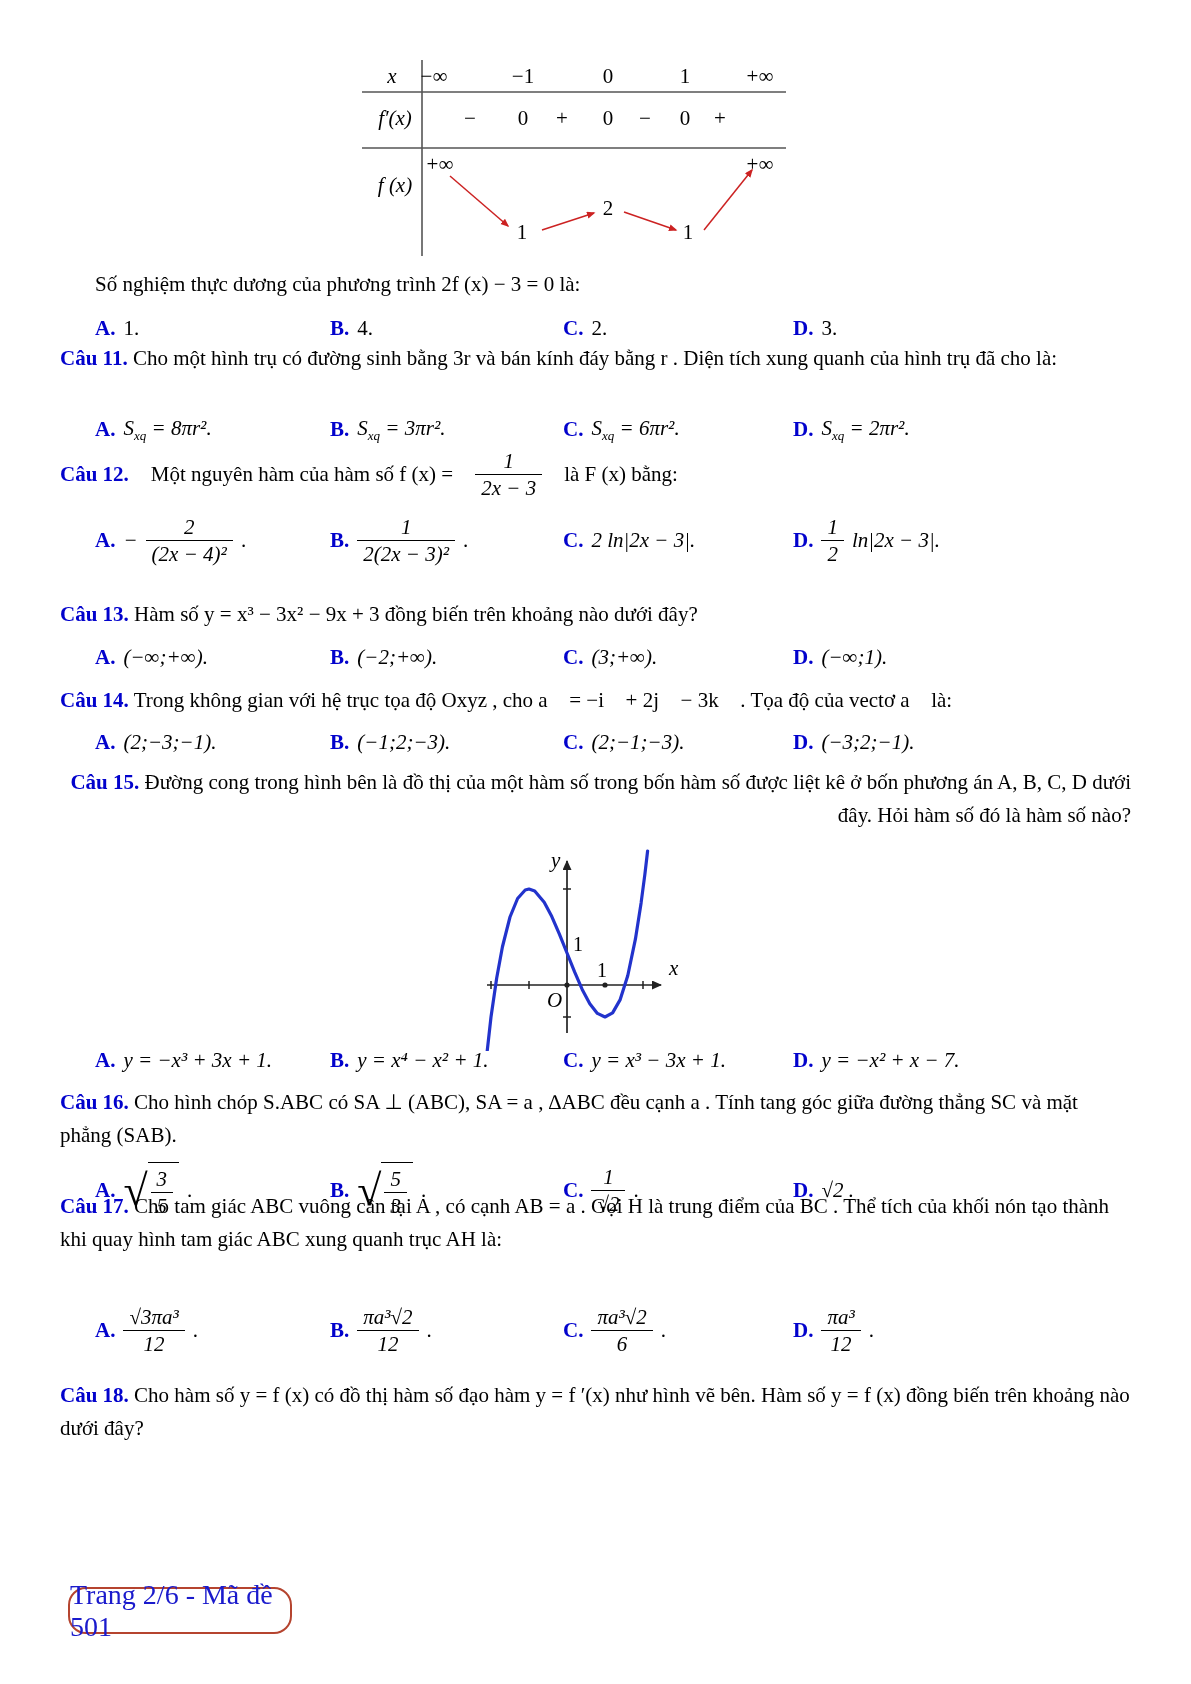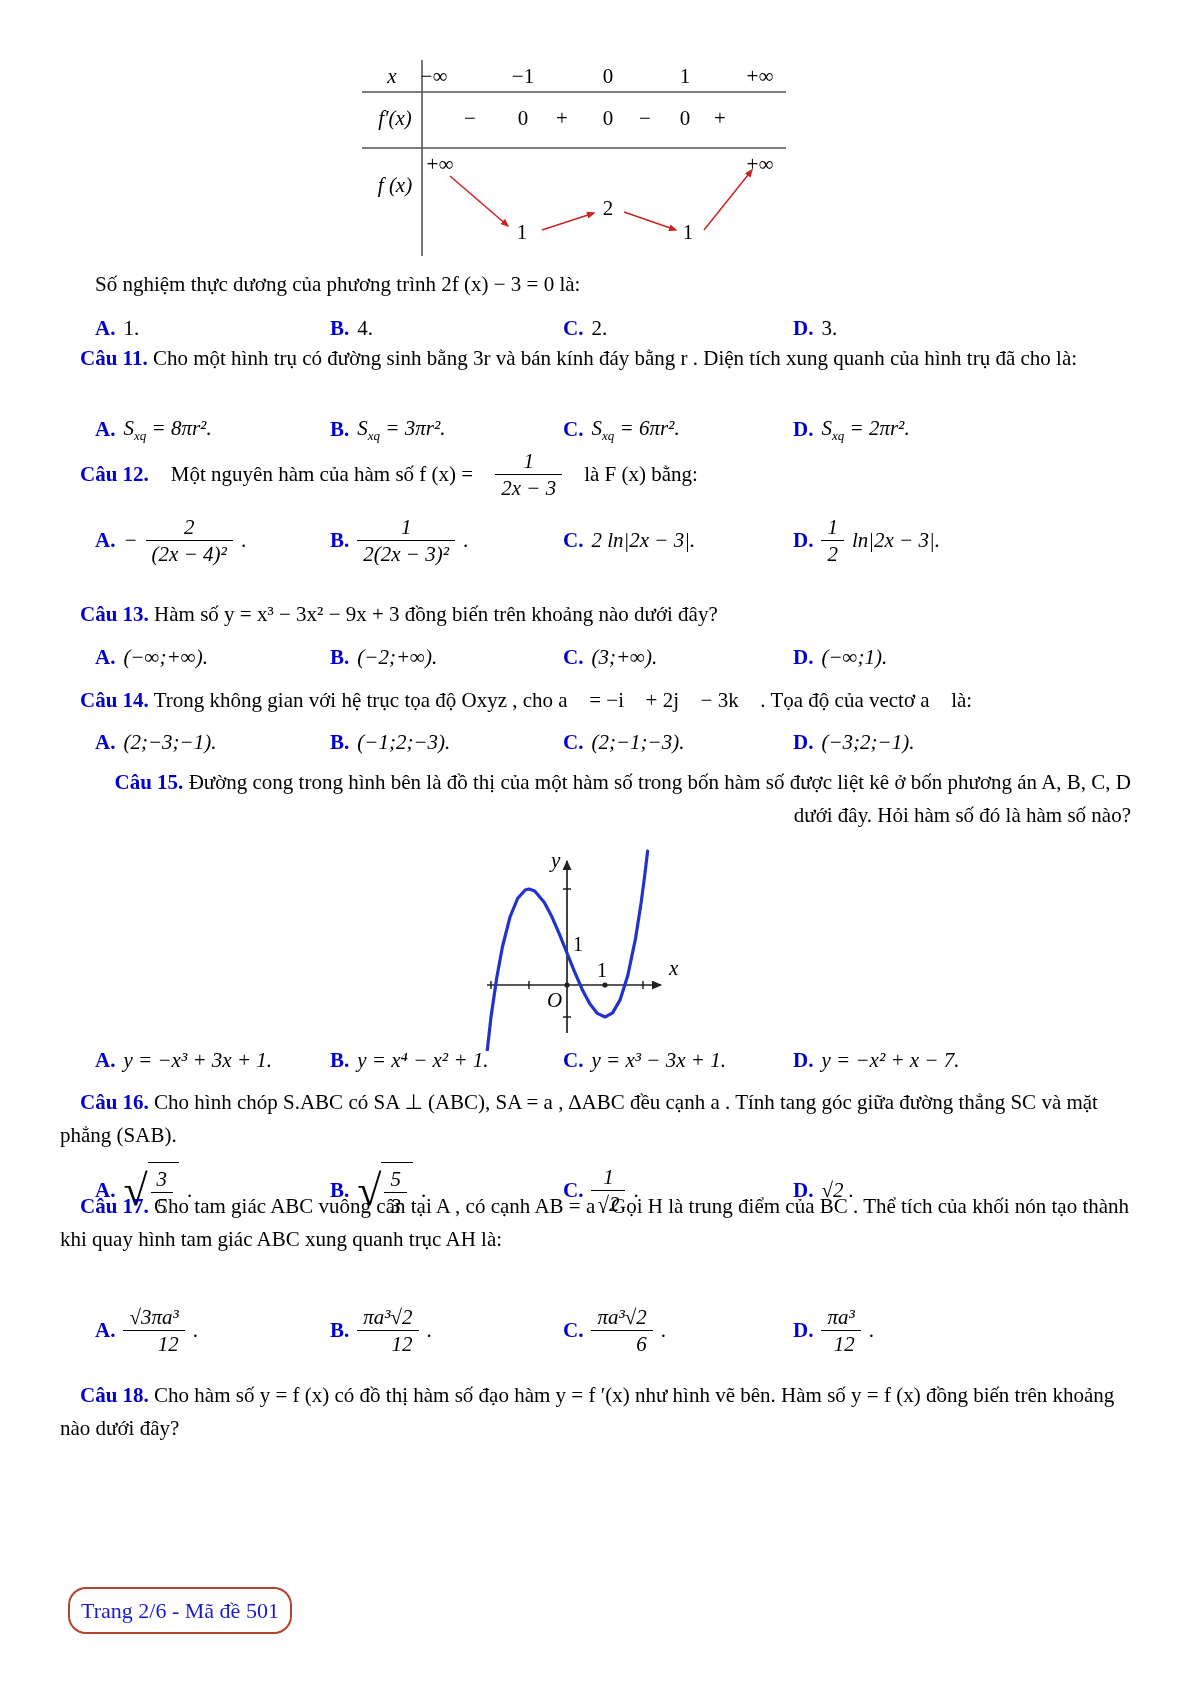--- a/index.html
+++ b/index.html
@@ -3,45 +3,45 @@
 <meta charset="utf-8">
 <style>
   *{margin:0;padding:0;box-sizing:border-box;}
   html,body{background:#ffffff;}
   body{
     width:1191px;height:1684px;position:relative;overflow:hidden;
     font-family:"Liberation Serif",serif;font-size:21px;color:#000;
   }
   .block{position:absolute;left:60px;width:1071px;line-height:1.55;}
   .indent{padding-left:35px;}
-  .qnum{color:#0202cc;font-weight:bold;margin-left:20px;}
+  .qnum{color:#0202cc;font-weight:bold;}
   .m{font-style:italic;}
   .optgrid{display:grid;grid-template-columns:235px 233px 230px auto;padding-left:35px;align-items:center;}
   .opt{display:flex;align-items:center;gap:8px;white-space:nowrap;}
   .letter{color:#0202cc;font-weight:bold;font-style:normal;}
   .frac{display:inline-flex;flex-direction:column;text-align:center;vertical-align:middle;line-height:1.25;font-style:italic;}
   .frac .fnum{border-bottom:1.5px solid #000;padding:0 6px;}
-  .frac .fden{padding:0 6px;text-align:right;}
+  .frac .fden{padding:0 6px;}
   .sqrt{display:inline-flex;align-items:center;font-style:italic;}
   .sqrt .rad{font-style:normal;font-size:44px;line-height:0.85;font-weight:200;}
   .sqrt .sbody{border-top:1.6px solid #000;padding:3px 6px 0 3px;}
   .flexstem{display:flex;align-items:center;gap:22px;flex-wrap:nowrap;}
   sub{font-size:0.62em;font-style:italic;}
   
   .vtable{position:absolute;left:362px;top:60px;width:424px;height:196px;}
   .vtable svg{position:absolute;left:0;top:0;}
   .vt{position:absolute;transform:translateX(-50%);white-space:nowrap;}
   
   .graph{position:absolute;left:485px;top:845px;width:196px;height:206px;}
   
   .footer{
     position:absolute;left:68px;top:1587px;width:224px;height:47px;
     border:2px solid #b5442f;border-radius:18px;
     display:flex;align-items:center;justify-content:center;
-    color:#1a1acc;font-size:22px;
+    color:#1a1acc;font-size:28px;
   }
 </style>
 </head>
 <body>
 
 <div class="vtable">
   <svg width="424" height="196" viewBox="0 0 424 196">
     <defs>
       <marker id="arr" markerWidth="9" markerHeight="8" refX="7" refY="3.5" orient="auto" markerUnits="userSpaceOnUse">
         <path d="M0,0 L8.5,3.5 L0,7 z" fill="#cc2222"></path>

